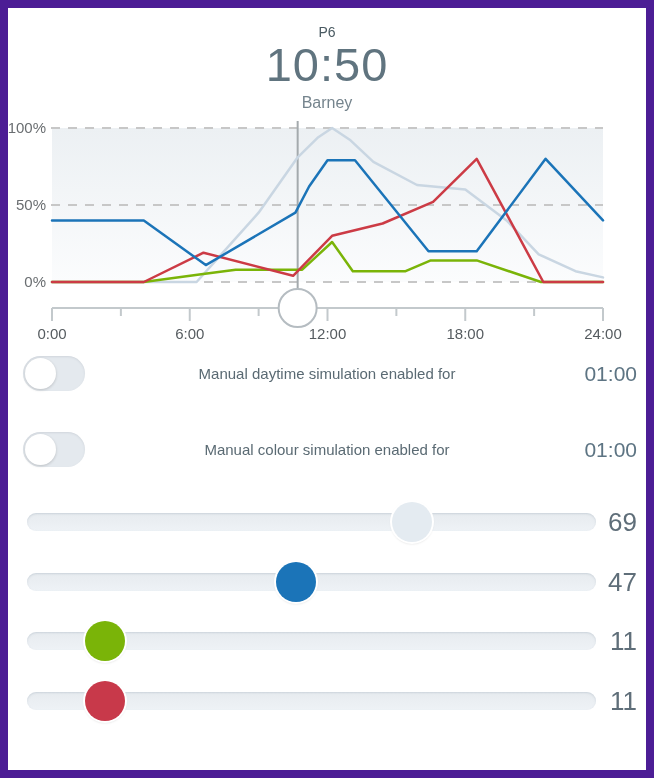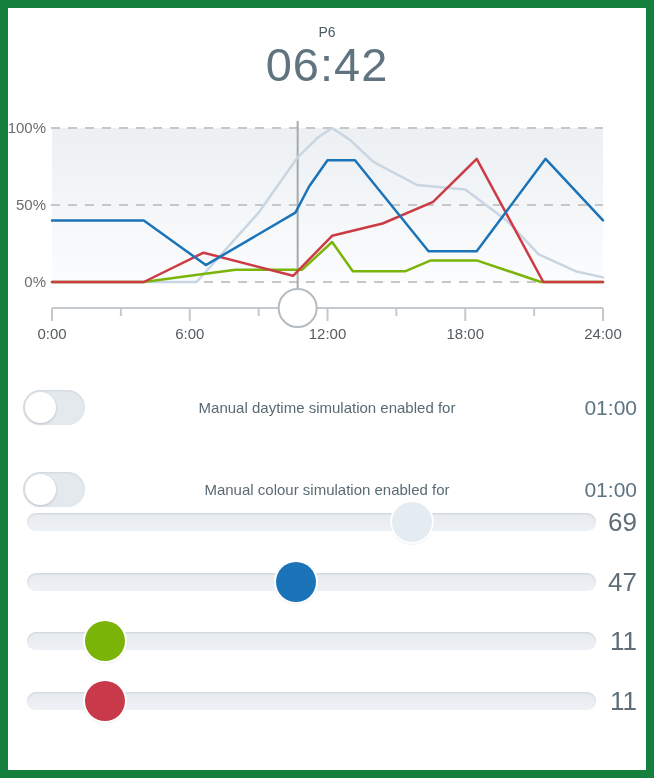--- a/index.html
+++ b/index.html
@@ -1,47 +1,48 @@
 <!DOCTYPE html>
 <html><head>
 <meta charset="utf-8">
 <style>
   html,body{margin:0;padding:0;background:#fff;}
   body{width:654px;height:778px;font-family:"Liberation Sans",sans-serif;-webkit-font-smoothing:antialiased;}
-  .page{position:relative;width:654px;height:778px;box-sizing:border-box;border:8px solid #15803d;background:#fff;overflow:hidden;}
+  .page{position:relative;width:654px;height:778px;box-sizing:border-box;border:8px solid #4c1d95;background:#fff;overflow:hidden;}
   
   .profile{position:absolute;top:16px;left:0;width:100%;text-align:center;font-size:14px;color:#4a5a62;}
   .clock{position:absolute;top:31px;left:0;width:100%;text-align:center;font-size:47px;line-height:1.1;color:#60747f;letter-spacing:1px;}
   .device{position:absolute;top:86px;left:0;width:100%;text-align:center;font-size:16px;color:#75848d;}
   
   .chart{position:absolute;top:107px;left:0;width:554px;height:238px;}
   .chart svg{display:block;}
   
   .trow{position:absolute;left:0;width:638px;height:40px;}
-  #trow0{top:380px;} #trow1{top:422px;margin-top:40px;}
+  #trow0{top:346px;} #trow1{top:422px;}
   .toggle{position:absolute;left:15px;top:2px;width:62px;height:35px;border-radius:18px;background:#e4e9ee;box-shadow:inset 0 1px 2px rgba(150,160,170,.25);cursor:pointer;}
   .toggle-knob{position:absolute;left:2px;top:2px;width:31px;height:31px;border-radius:50%;background:#fff;box-shadow:0 1px 3px rgba(0,0,0,.18);}
   .toggle-label{position:absolute;left:0;width:100%;text-align:center;line-height:40px;font-size:15px;color:#5a6a73;}
   .toggle-value{position:absolute;right:9px;top:0;line-height:40px;font-size:21px;color:#5d7483;}
   
   .srow{position:absolute;left:0;width:638px;height:40px;}
   #srow0{top:494px;} #srow1{top:554px;text-align:right;} #srow2{top:613px;} #srow3{top:673px;}
   .slider-track{position:absolute;left:19px;top:11px;width:569px;height:18px;border-radius:9px;
     background:linear-gradient(180deg,#e7ebef,#eef2f6);box-shadow:inset 0 1px 2px rgba(150,165,180,.35);cursor:pointer;}
   .slider-knob{position:absolute;top:-11px;width:40px;height:40px;border-radius:50%;
     box-shadow:0 0 0 2px #fff,0 1px 3px rgba(0,0,0,.28);cursor:grab;}
   .slider-value{position:absolute;right:9px;top:0;line-height:40px;font-size:26px;color:#5f6e79;}
 </style>
 </head>
 <body>
 
 <div class="page">
 
   <div class="profile">P6</div>
-  <div class="clock">06:42</div>
+  <div class="clock">10:50</div>
+  <div class="device">Barney</div>
 
   <div class="chart">
     <svg id="curve-svg" width="638" height="238" viewBox="0 0 638 238">
         <defs>
           <linearGradient id="bgg" x1="0" y1="0" x2="0" y2="1">
             <stop offset="0" stop-color="#ecf0f3"></stop>
             <stop offset="1" stop-color="#fbfcfd"></stop>
           </linearGradient>
         </defs>
         <rect x="44" y="13" width="551" height="154" fill="url(#bgg)"></rect>

